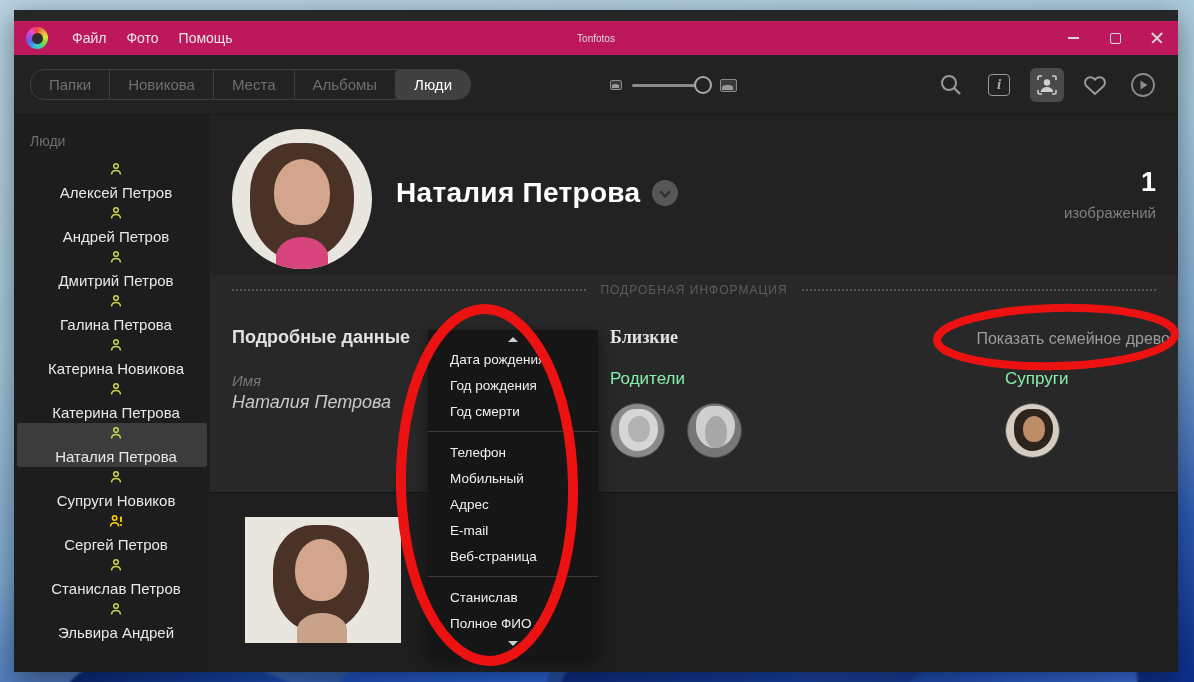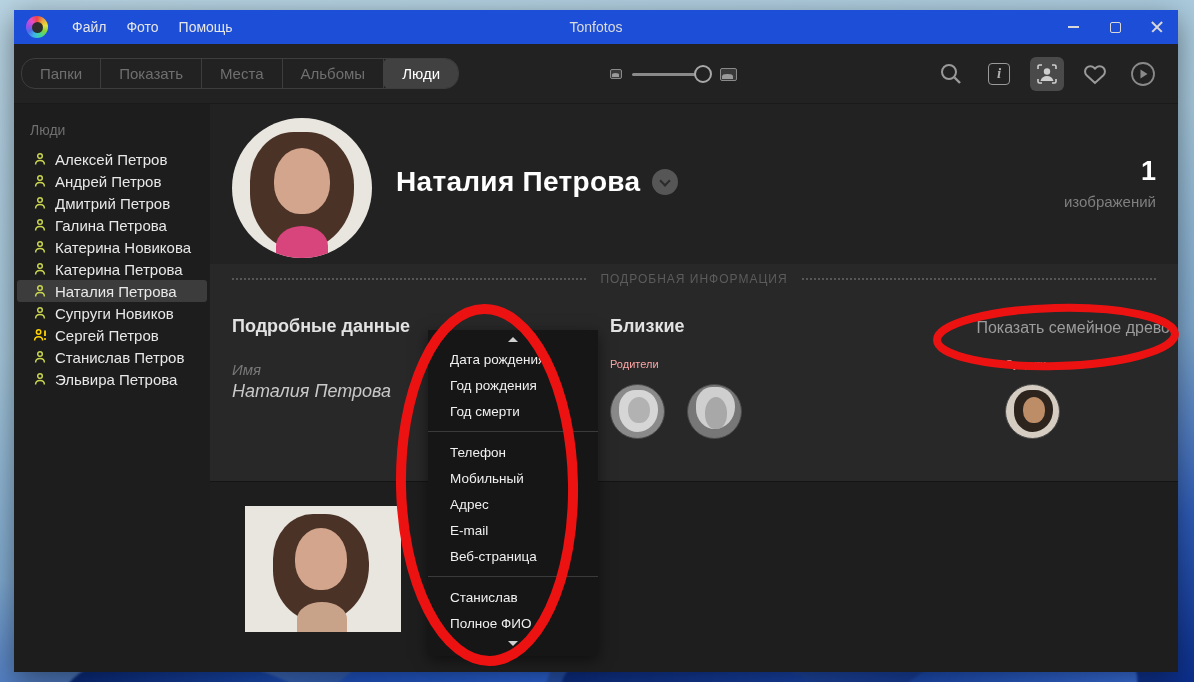--- a/index.html
+++ b/index.html
@@ -10,38 +10,38 @@
   .petal { position:absolute; border-radius:48% 52% 55% 45%/60% 40% 60% 40%; filter:blur(1px); }
   .petal1 { left:300px; top:640px; width:260px; height:120px; background:linear-gradient(100deg,#1c50c0,#2f6ae0); transform:rotate(-18deg); }
   .petal2 { left:560px; top:650px; width:300px; height:110px; background:linear-gradient(80deg,#0d2f86,#1c4ab4); transform:rotate(12deg); }
   .petal3 { left:880px; top:645px; width:260px; height:120px; background:linear-gradient(120deg,#1746ae,#3f78e8); transform:rotate(-8deg); }
   .petal4 { left:60px; top:655px; width:260px; height:110px; background:linear-gradient(90deg,#0a2a7a,#1f55c4); transform:rotate(8deg); }
 
   .window { position:absolute; left:14px; top:10px; width:1164px; height:662px; background:#262626;
     box-shadow:0 8px 28px rgba(0,0,0,.45); display:flex; flex-direction:column; }
 
   
-  .titlebar { height:34px; background:#1d4ed8; display:flex; align-items:center; position:relative; flex:0 0 auto; }
+  .titlebar { height:34px; background:#be185d; display:flex; align-items:center; position:relative; flex:0 0 auto;margin-top:11px; }
   .logo { width:22px; height:22px; border-radius:50%; margin:0 14px 0 12px;
     background:conic-gradient(#e44,#e8a23c,#e8e03c,#7ed43c,#3cd4a0,#3cb4e8,#4c6ce8,#a44ce8,#e84cc0,#e44);
     display:flex; align-items:center; justify-content:center; }
   .logo-hole { width:11px; height:11px; border-radius:50%; background:#2d2d2d; }
   .menu-item { color:#e6e6e6; font-size:14px; padding:0 10px; height:34px; line-height:34px; cursor:default; }
-  .win-title { position:absolute; left:0; right:0; text-align:center; color:#dcdcdc; font-size:14px; pointer-events:none; }
+  .win-title { position:absolute; left:0; right:0; text-align:center; color:#dcdcdc; font-size:10px; pointer-events:none; }
   .win-controls { margin-left:auto; display:flex; align-items:center; height:34px; }
   .win-btn { width:42px; height:34px; display:flex; align-items:center; justify-content:center; }
   .ic-min { width:11px; height:1.5px; background:#d8d8d8; }
   .ic-max { width:11px; height:11px; border:1.5px solid #d8d8d8; border-radius:2px; }
   .ic-close { position:relative; width:12px; height:12px; }
   .ic-close:before,.ic-close:after { content:""; position:absolute; left:-1px; top:5px; width:14px; height:1.5px; background:#d8d8d8; }
   .ic-close:before { transform:rotate(45deg);} .ic-close:after { transform:rotate(-45deg);}
 
   
   .toolbar { height:60px; background:#222222; display:flex; align-items:center; position:relative; flex:0 0 auto; border-bottom:1px solid #1a1a1a; }
-  .tabs { display:flex; margin-left:7px; border:1px solid #3d3d3d; border-radius:14px; overflow:hidden; }
+  .tabs { display:flex; margin-left:16px; border:1px solid #3d3d3d; border-radius:14px; overflow:hidden; }
   .tab { font-size:15px; color:#6f6f6f; padding:6px 18px; border-right:1px solid #3d3d3d; background:transparent; }
   .tab:last-child { border-right:none; }
   .tab.active { background:#414141; color:#ffffff; border-radius:7px; margin:-1px; padding:7px 19px; }
   .zoomer { position:absolute; left:596px; top:0; height:60px; display:flex; align-items:center; gap:10px; }
   .thumb-ic { border:1.5px solid #8a8a8a; border-radius:2px; position:relative; overflow:hidden; background:#3a3a3a; }
   .thumb-ic.small { width:12px; height:10px; } .thumb-ic.large { width:17px; height:13px; }
   .thumb-ic:after { content:""; position:absolute; left:1px; bottom:1px; width:70%; height:45%; background:#9a9a9a; border-radius:50% 50% 0 0; }
   .slider { position:relative; width:78px; height:18px; }
   .slider .track { position:absolute; left:0; right:0; top:8px; height:2.5px; background:#8a8a8a; border-radius:2px; }
   .slider .knob { position:absolute; top:0; width:18px; height:18px; border:2px solid #a8a8a8; border-radius:50%; background:#222; }
@@ -49,21 +49,21 @@
   .t-btn { width:34px; height:34px; display:flex; align-items:center; justify-content:center; border-radius:6px; }
   .t-btn.active { background:#4a4a4a; }
   .info-box { width:22px; height:22px; border:1.5px solid #9a9a9a; border-radius:4px; color:#b0b0b0;
     font-family:"Liberation Serif",serif; font-style:italic; font-weight:bold; font-size:15px;
     display:flex; align-items:center; justify-content:center; }
 
   
   .body { flex:1; display:flex; min-height:0; }
   .sidebar { width:196px; background:#1d1d1d; padding-top:14px; flex:0 0 auto; }
   .side-header { color:#6f6f6f; font-size:14px; padding:4px 0 10px 16px; }
-  .side-item { display:flex; align-items:center; gap:8px; padding:2.5px 8px 2.5px 16px; margin:0 3px; border-radius:3px; }
+  .side-item { display:flex; align-items:center; gap:8px; padding:2.5px 8px 2.5px 16px; margin:0 3px; border-radius:3px;flex-direction:column; }
   .side-item.selected { background:#3c3c3c; }
   .side-label { color:#e8e8e8; font-size:15px; white-space:nowrap; }
   .p-icon { color:#c9d44e; display:flex; }
   .p-icon.yellow { color:#ffd400; }
 
   .main { flex:1; display:flex; flex-direction:column; min-width:0; }
   .profile-header { height:160px; background:#222222; position:relative; flex:0 0 auto; }
   .big-avatar { position:absolute; left:22px; top:14px; width:140px; height:140px; border-radius:50%; overflow:hidden; background:#e9e5df; }
   .hair { position:absolute; border-radius:48% 52% 60% 55%; background:#4a3226; }
   .face { position:absolute; border-radius:50% 50% 46% 46%; background:#d2a58c; }
@@ -82,24 +82,24 @@
   .divider-row { height:30px; background:#282828; display:flex; align-items:center; padding:0 22px; gap:14px; flex:0 0 auto; }
   .dots { flex:1; border-top:2px dotted #565656; height:0; }
   .divider-label { color:#5c5c5c; font-size:12px; letter-spacing:1px; white-space:nowrap; }
 
   .details-band { height:187px; background:#282828; position:relative; flex:0 0 auto; }
   .sec-title { color:#e2e2e2; font-size:18px; font-weight:bold; }
   .details-left { position:absolute; left:22px; top:22px; }
   .field { margin-top:24px;font-style:italic; }
   .field-label { color:#787878; font-size:15px; }
   .field-value { color:#c8c8c8; font-size:18px; margin-top:3px; }
-  .relatives-title { position:absolute; left:400px; top:22px; }
+  .relatives-title { position:absolute; left:400px; top:22px;font-family:Liberation Serif, serif; }
   .tree-link { position:absolute; right:8px; top:25px; color:#9c9c9c; font-size:16px; }
   .rel-group { position:absolute; top:64px; }
-  .rel-label { color:#fca5a5; font-size:11px; }
+  .rel-label { color:#86efac; font-size:17px; }
   .rel-avatars { display:flex; gap:22px; margin-top:14px; }
   .s-avatar { width:55px; height:55px; border-radius:50%; overflow:hidden; position:relative; border:1px solid #4a4a4a; }
   .s-avatar .hair { left:8px; top:5px; width:39px; height:42px; }
   .s-avatar .face { left:17px; top:12px; width:22px; height:26px; }
   .av-mother { background:#8a8a8a; } .av-mother .hair { background:#d6d6d6; } .av-mother .face { background:#b2b2b2; }
   .av-father { background:#777777; } .av-father .hair { background:#cfcfcf; top:2px; } .av-father .face { background:#a8a8a8; height:32px; }
   .av-baby { background:#efe0d4; } .av-baby .hair { background:#e8d2be; } .av-baby .face { background:#e4b99e; width:26px; left:15px; }
   .av-child { background:#e6d6da; } .av-child .hair { background:#6a4734; } .av-child .face { background:#e0b79e; }
   .av-spouse { background:#d6cdc2; } .av-spouse .hair { background:#2c241d; } .av-spouse .face { background:#bd8d68; }
 
@@ -152,21 +152,21 @@
           </div>
         <div class="win-btn">
             <div class="ic-close"></div>
           </div>
       </div>
     </div>
 
     <div class="toolbar">
       <div class="tabs">
         <div class="tab">Папки</div>
-        <div class="tab">Показать</div>
+        <div class="tab">Новикова</div>
         <div class="tab">Места</div>
         <div class="tab">Альбомы</div>
         <div class="tab active">Люди</div>
       </div>
       <div class="zoomer">
         <div class="thumb-ic small"></div>
         <div class="slider">
           <div class="track"></div>
           <div class="knob" style="left:62px"></div>
         </div>
@@ -300,21 +300,21 @@
             </span>
           <span class="side-label">Станислав Петров</span>
         </div>
         <div class="side-item">
           <span class="p-icon">
               <svg width="14" height="14" viewBox="0 0 14 14">
                 <circle cx="7" cy="4" r="2.3" fill="none" stroke="currentColor" stroke-width="1.5"></circle>
                 <path d="M2.6 12.6c0-2.5 2-4 4.4-4s4.4 1.5 4.4 4" fill="none" stroke="currentColor" stroke-width="1.5"></path>
               </svg>
             </span>
-          <span class="side-label">Эльвира Петрова</span>
+          <span class="side-label">Эльвира Андрей</span>
         </div>
       </div>
 
       <div class="main">
 
         <div class="profile-header">
           <div class="big-avatar">
             <div class="hair"></div>
             <div class="face"></div>
             <div class="shirt"></div>

